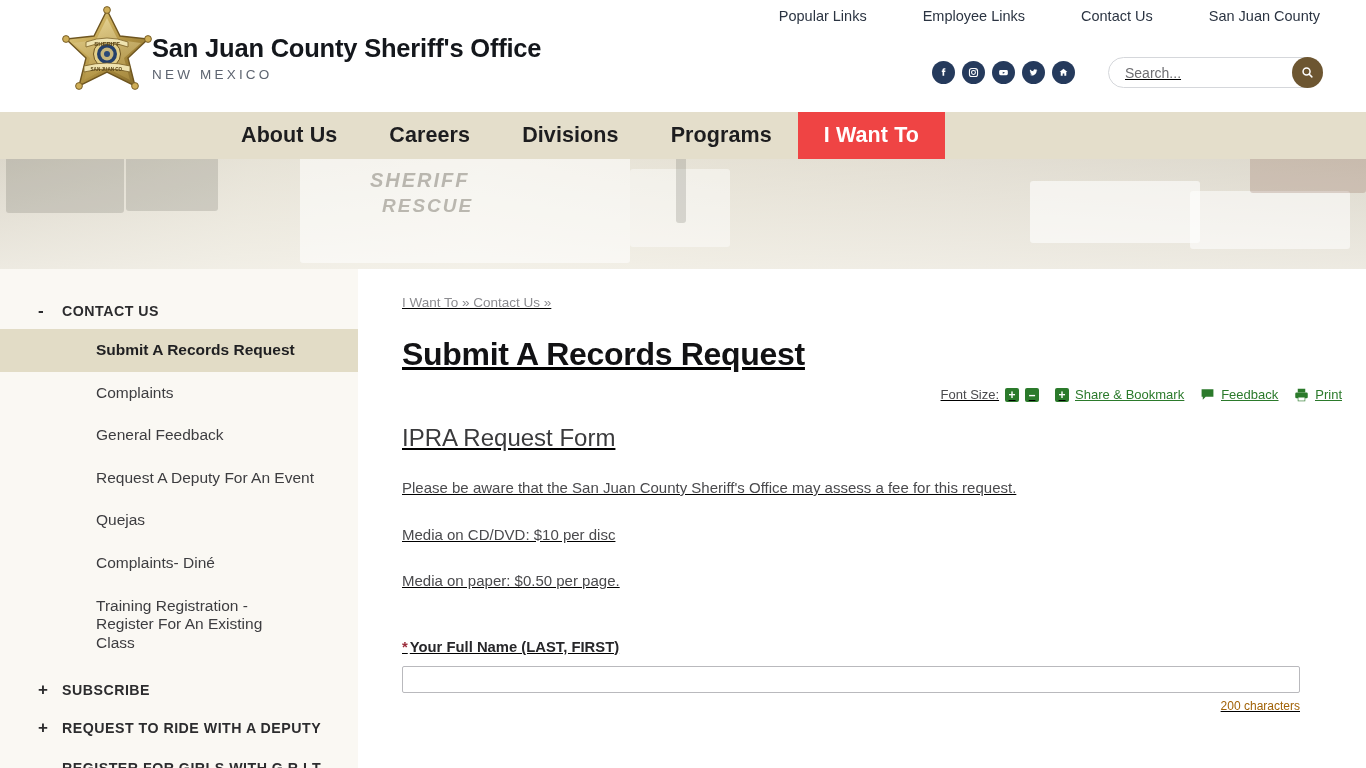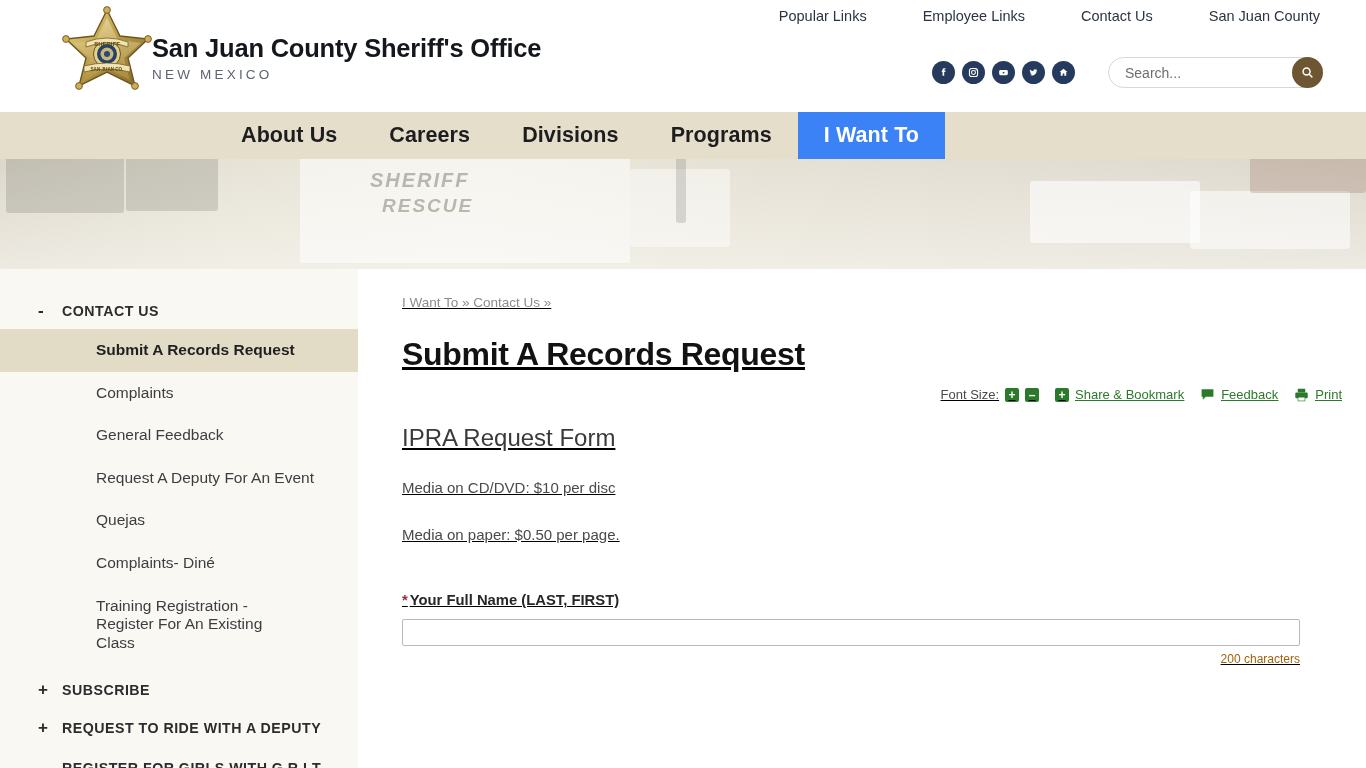--- a/index.html
+++ b/index.html
@@ -63,20 +63,21 @@
     padding-left: 12px;
   }
 
   .utilrow {
     position: absolute;
     right: 46px;
     top: 57px;
     display: flex;
     align-items: center;
     gap: 0;
+    text-decoration: underline;
   }
   .socials { display: flex; gap: 7px; margin-right: 33px; }
   .soc {
     width: 23px; height: 23px; border-radius: 50%;
     background: #253a5c;
     display: flex; align-items: center; justify-content: center;
   }
   .soc svg { display: block; }
   .searchbox {
     position: relative;
@@ -117,21 +118,21 @@
   .navitem {
     display: flex; align-items: center;
     padding: 0 26px;
     font-size: 21.5px;
     font-weight: bold;
     color: #1d1d1f;
     text-decoration: none;
     letter-spacing: 0.1px;
     white-space: nowrap;
   }
-  .navitem.active { background: #3b82f6; color: #ffffff; }
+  .navitem.active { background: #ef4444; color: #ffffff; }
 
   
   .hero {
     position: relative;
     height: 110px;
     overflow: hidden;
     background: #ded7c4;
   }
   .hero-photo {
     position: absolute; inset: 0;
@@ -452,20 +453,21 @@
           <rect x="2" y="7" width="20" height="9" rx="2" fill="#2b7a2b"></rect>
           <rect x="6" y="14" width="12" height="7" fill="#2b7a2b"></rect>
           <rect x="7" y="15" width="10" height="5" fill="#ffffff"></rect>
         </svg>
         <span class="tb-link">Print</span>
       </div>
     </div>
 
     <h2 class="sec-title">IPRA Request Form</h2>
 
+    <p class="para">Please be aware that the San Juan County Sheriff's Office may assess a fee for this request.</p>
     <p class="para">Media on CD/DVD: $10 per disc</p>
     <p class="para">Media on paper: $0.50 per page.</p>
 
     <div class="field-label">
       <span class="req">*</span><span>Your Full Name (LAST, FIRST)</span>
     </div>
     <input class="text-input" type="text" placeholder="" style="">
     <div class="char-count">200 characters</div>
 
   </main>

